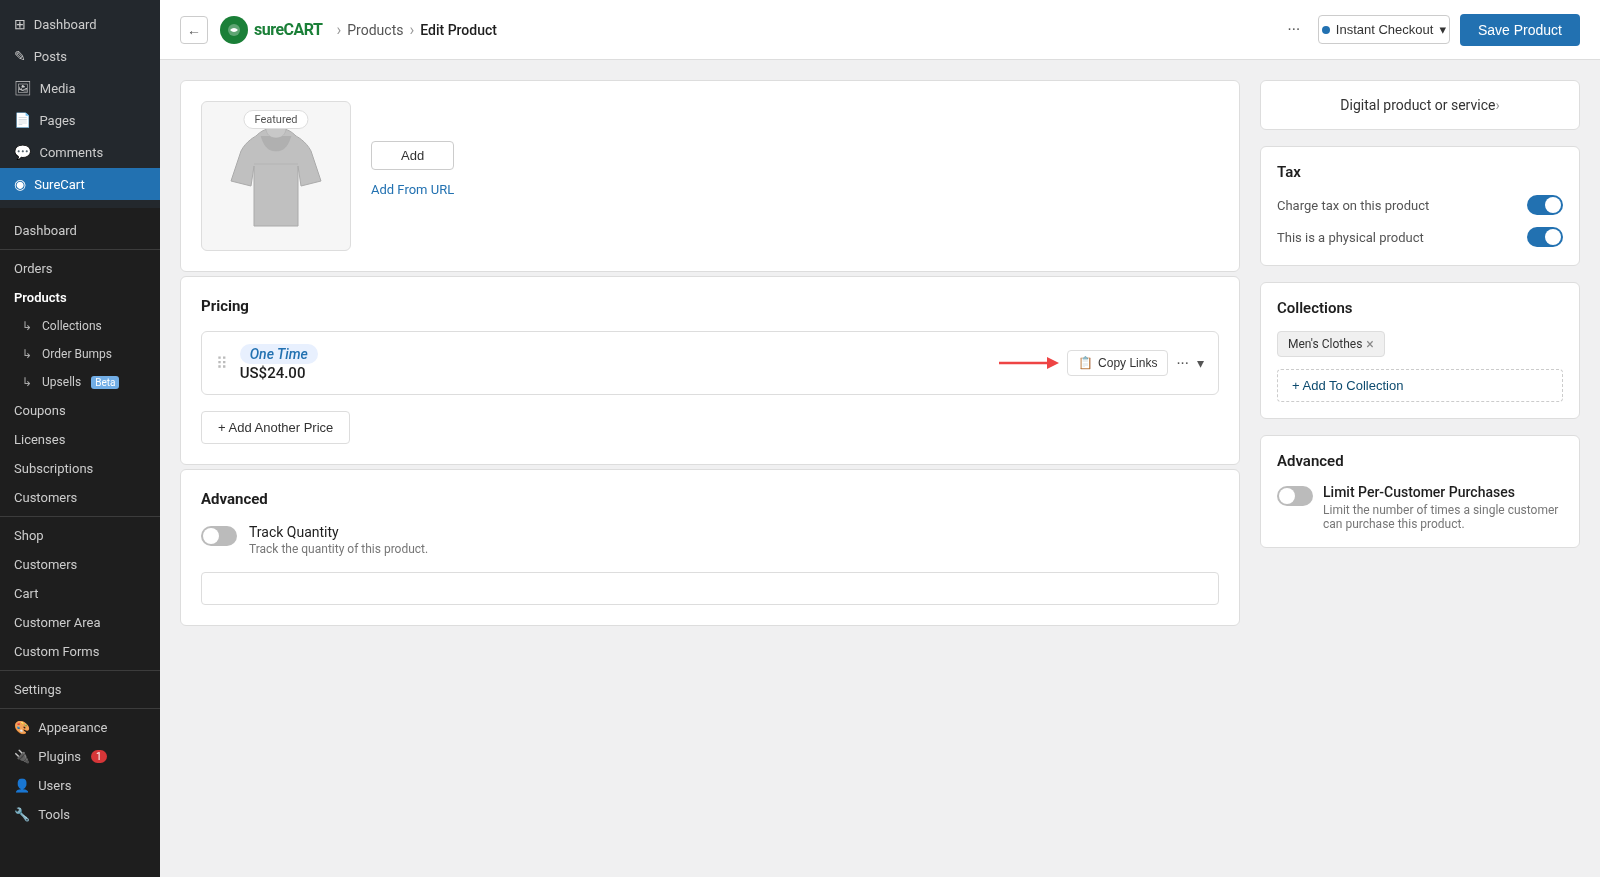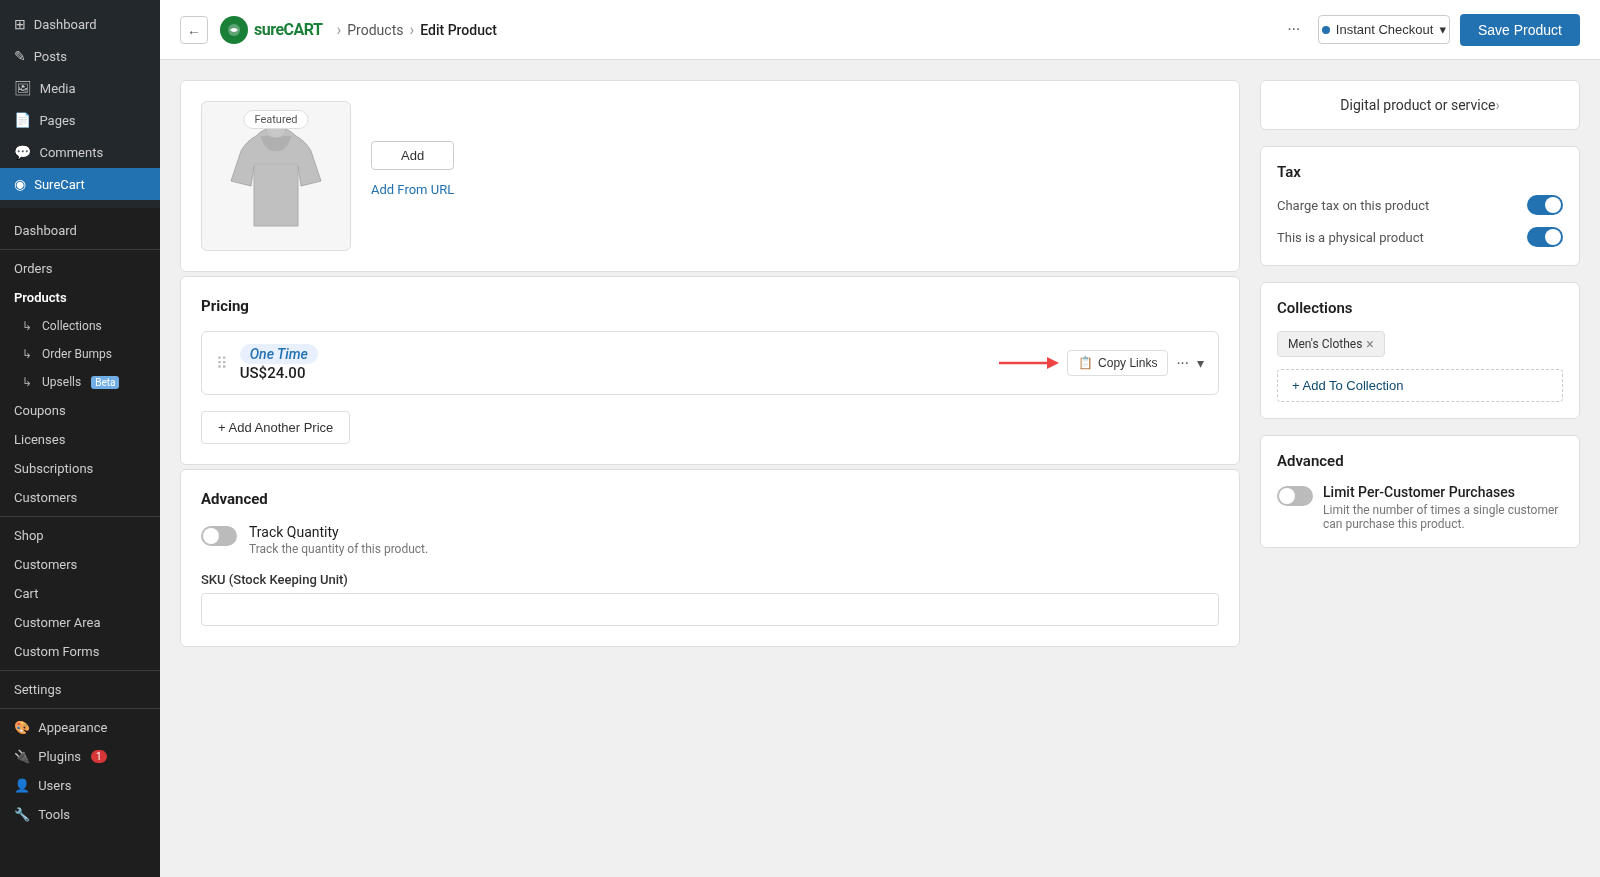--- a/index.html
+++ b/index.html
@@ -589,21 +589,20 @@
 
       <div class="card">
         <div class="section-title">Advanced</div>
         <div class="toggle-row">
           <div class="toggle"></div>
           <div>
             <div class="toggle-label">Track Quantity</div>
             <div class="toggle-desc">Track the quantity of this product.</div>
           </div>
         </div>
-        <div class="form-label">SKU (Stock Keeping Unit)</div>
         <input class="form-input" type="text" value="" style="">
       </div>
     </div>
 
     <div id="right-col">
 
       <div class="right-card">
         <div class="digital-service-row">
           <span class="digital-service-label">Digital product or service</span>
           <span class="chevron-right">›</span>

